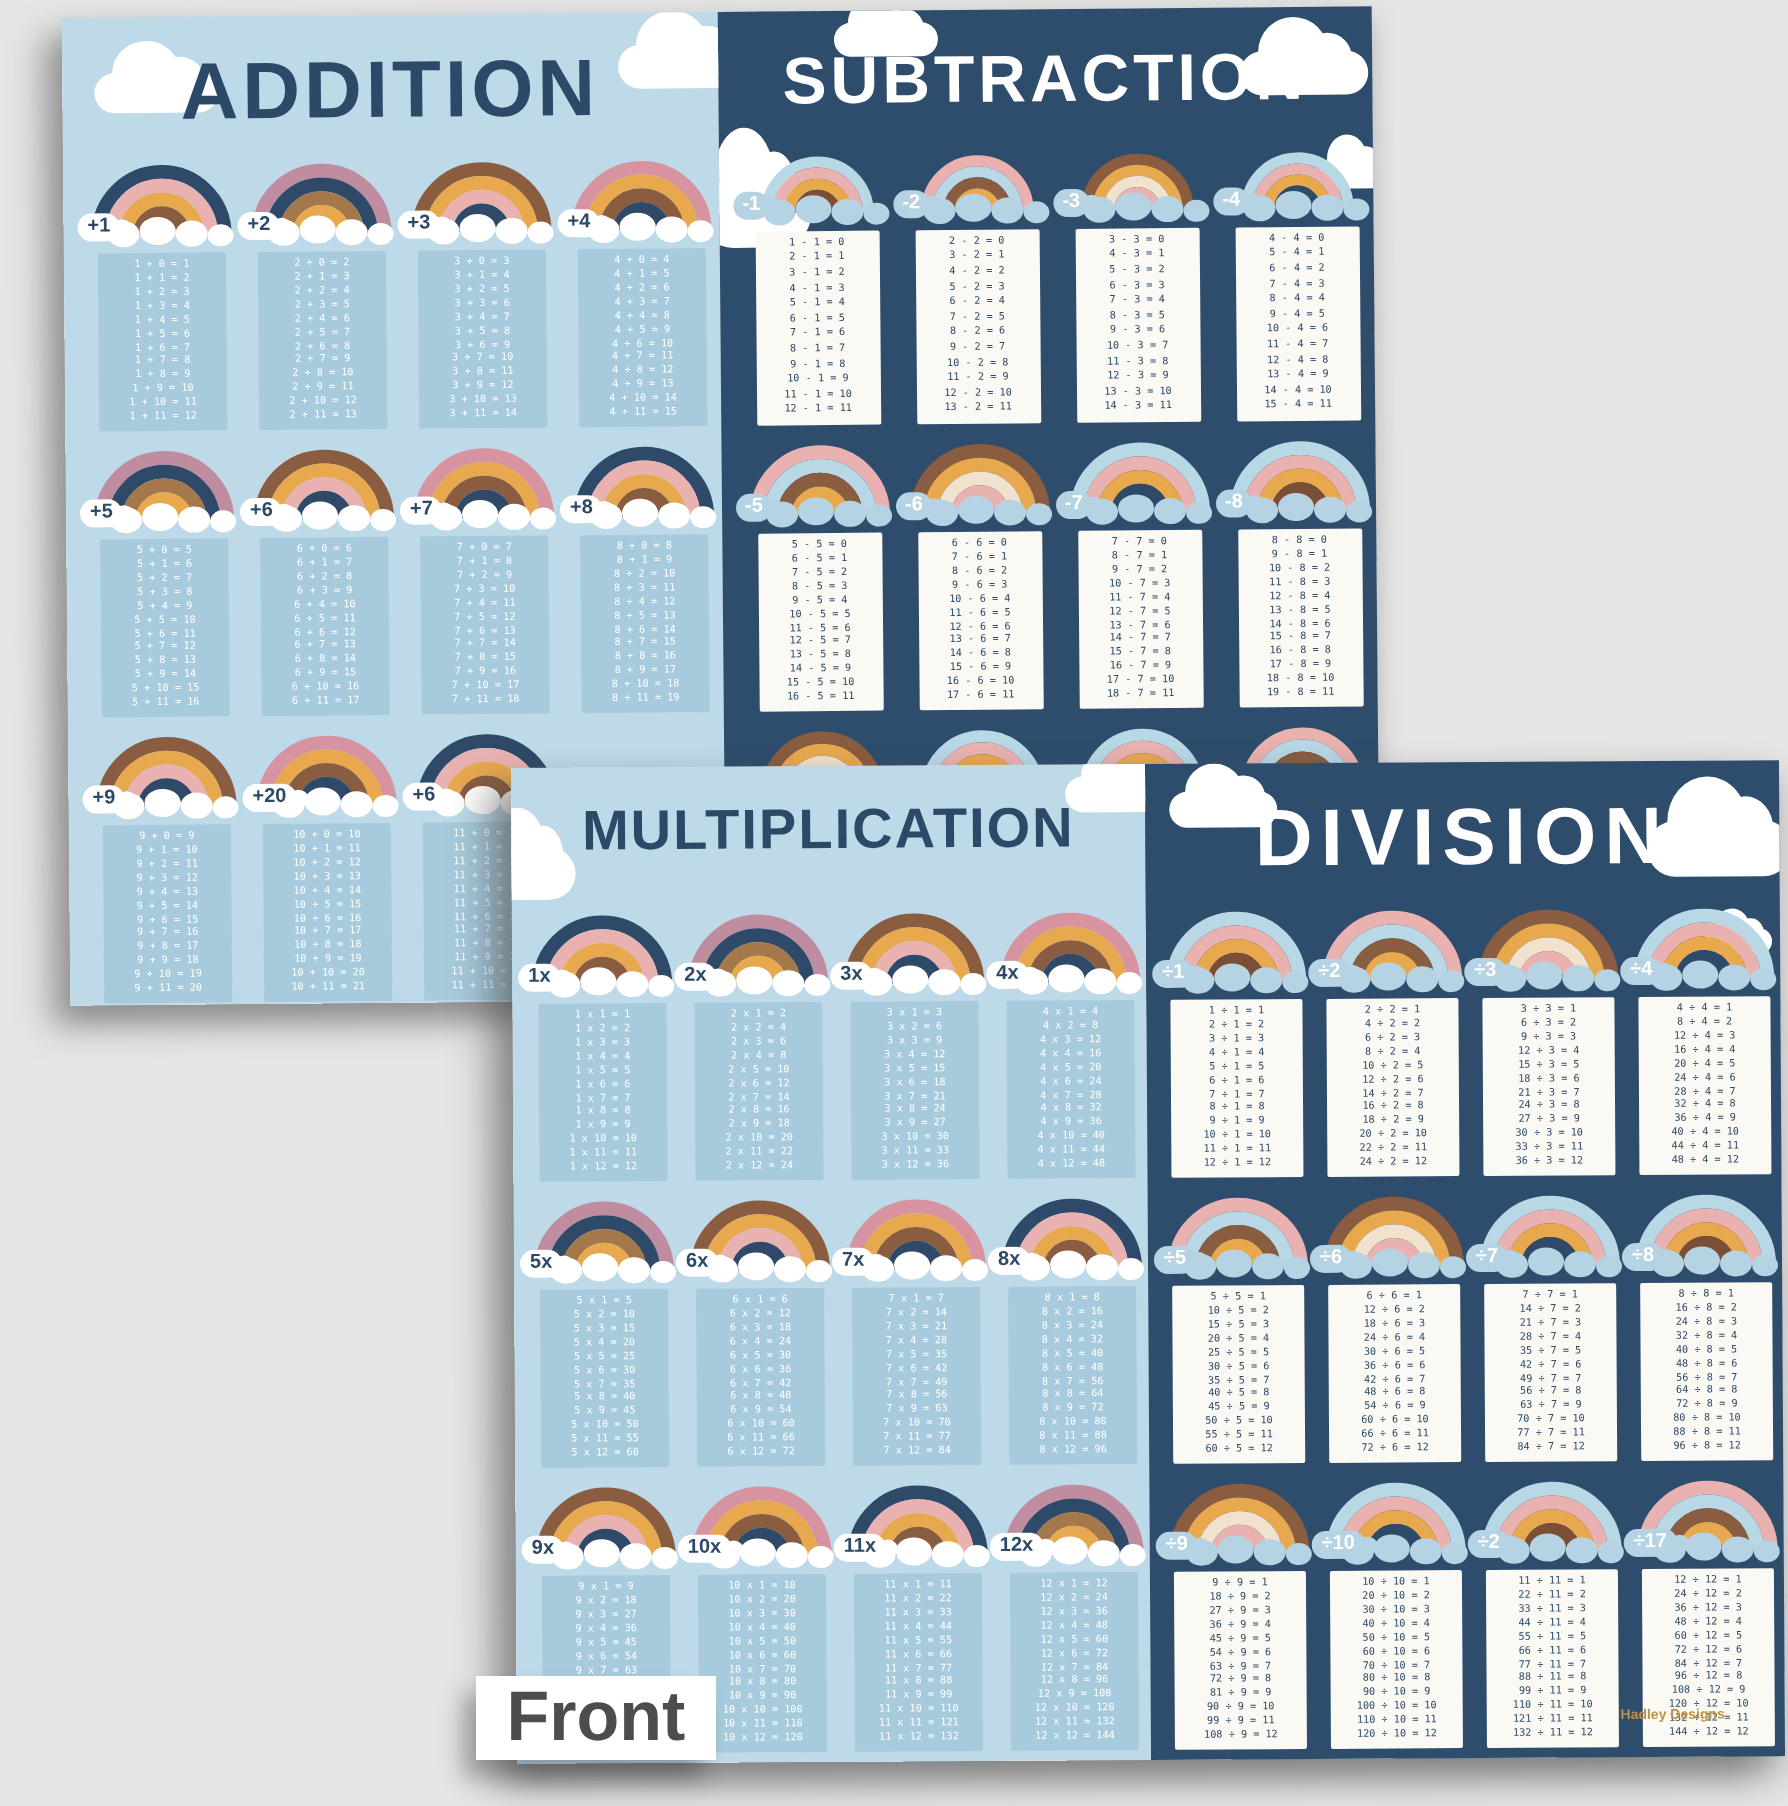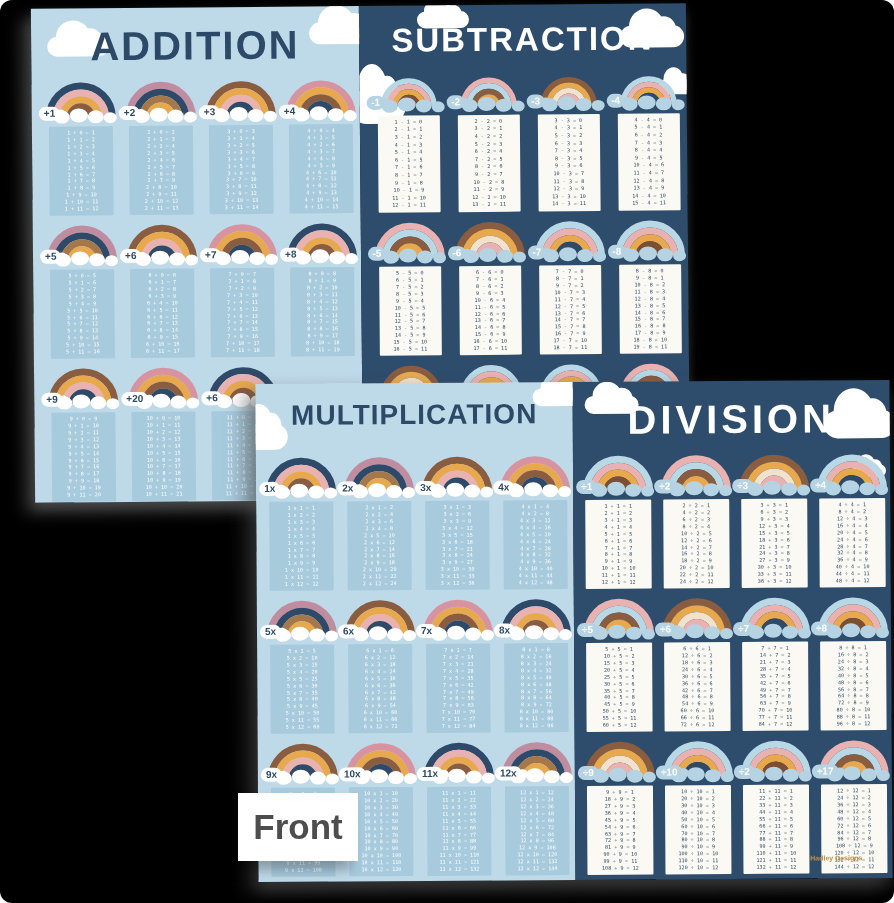--- a/index.html
+++ b/index.html
@@ -1,17 +1,17 @@
 <!DOCTYPE html>
 <html style="--light-bg: #bed9e8; --light-col: #a7cadd; --dark-bg: #2e4d6d; --dark-col: #fbf9f3; --navy: #2c4a68; --cloud: #ffffff; --cloud-dark: #b5d3e2; --brand: #c09043;"><head>
 <meta charset="utf-8">
 <style>
   html,body{margin:0;padding:0;background:#fff;width:894px;height:903px;overflow:hidden;
     font-family:"Liberation Sans",sans-serif;}
-  #stage{position:relative;width:894px;height:903px;background:#000000;border-radius:12px;}
+  #stage{position:relative;width:894px;height:903px;background:#e5e5e5;}
 
   .poster{position:absolute;display:flex;}
   #back-poster{left:33px;top:6px;width:655px;height:494px;transform:rotate(-0.5deg);
     box-shadow:-10px 10px 16px rgba(100,100,100,.55), 0 6px 12px rgba(120,120,120,.35);z-index:1;}
   #front-poster{left:257px;top:382px;width:634px;height:498px;transform:rotate(-0.35deg);
     box-shadow:-12px 10px 18px rgba(70,70,70,.5), 0 8px 14px rgba(110,110,110,.35);z-index:5;}
 
   .half{position:relative;height:100%;overflow:hidden;flex:none;}
   .half.light{background:var(--light-bg);}
   .half.dark{background:var(--dark-bg);}
@@ -57,21 +57,21 @@
   #subtraction .row-1 .fact{line-height:7.6px;}
 
   .cloud{position:absolute;background:var(--cloud);border-radius:999px;z-index:1;}
   .cloud::before,.cloud::after{content:"";position:absolute;background:inherit;border-radius:50%;}
   .cloud::before{width:55%;height:160%;left:14%;bottom:18%;}
   .cloud::after{width:40%;height:120%;right:12%;bottom:22%;}
 
   .tag{position:absolute;background:#fff;color:#4d4d4d;font-weight:bold;
     box-shadow:-7px 9px 11px rgba(0,0,0,.28);z-index:20;display:flex;align-items:center;justify-content:center;}
   #back-tag{left:28px;top:433px;width:124px;height:53px;font-size:35px;}
-  #front-tag{left:238px;top:793px;width:120px;height:68px;font-size:35px;}
+  #front-tag{left:238px;top:838px;width:120px;height:42px;font-size:35px;}
 
   .brand{position:absolute;right:30px;bottom:17px;font-size:7px;font-weight:bold;
     color:var(--brand);z-index:3;}
 </style>
 </head>
 <body>
 
 <div id="stage">
 
   <div id="back-poster" class="poster">

